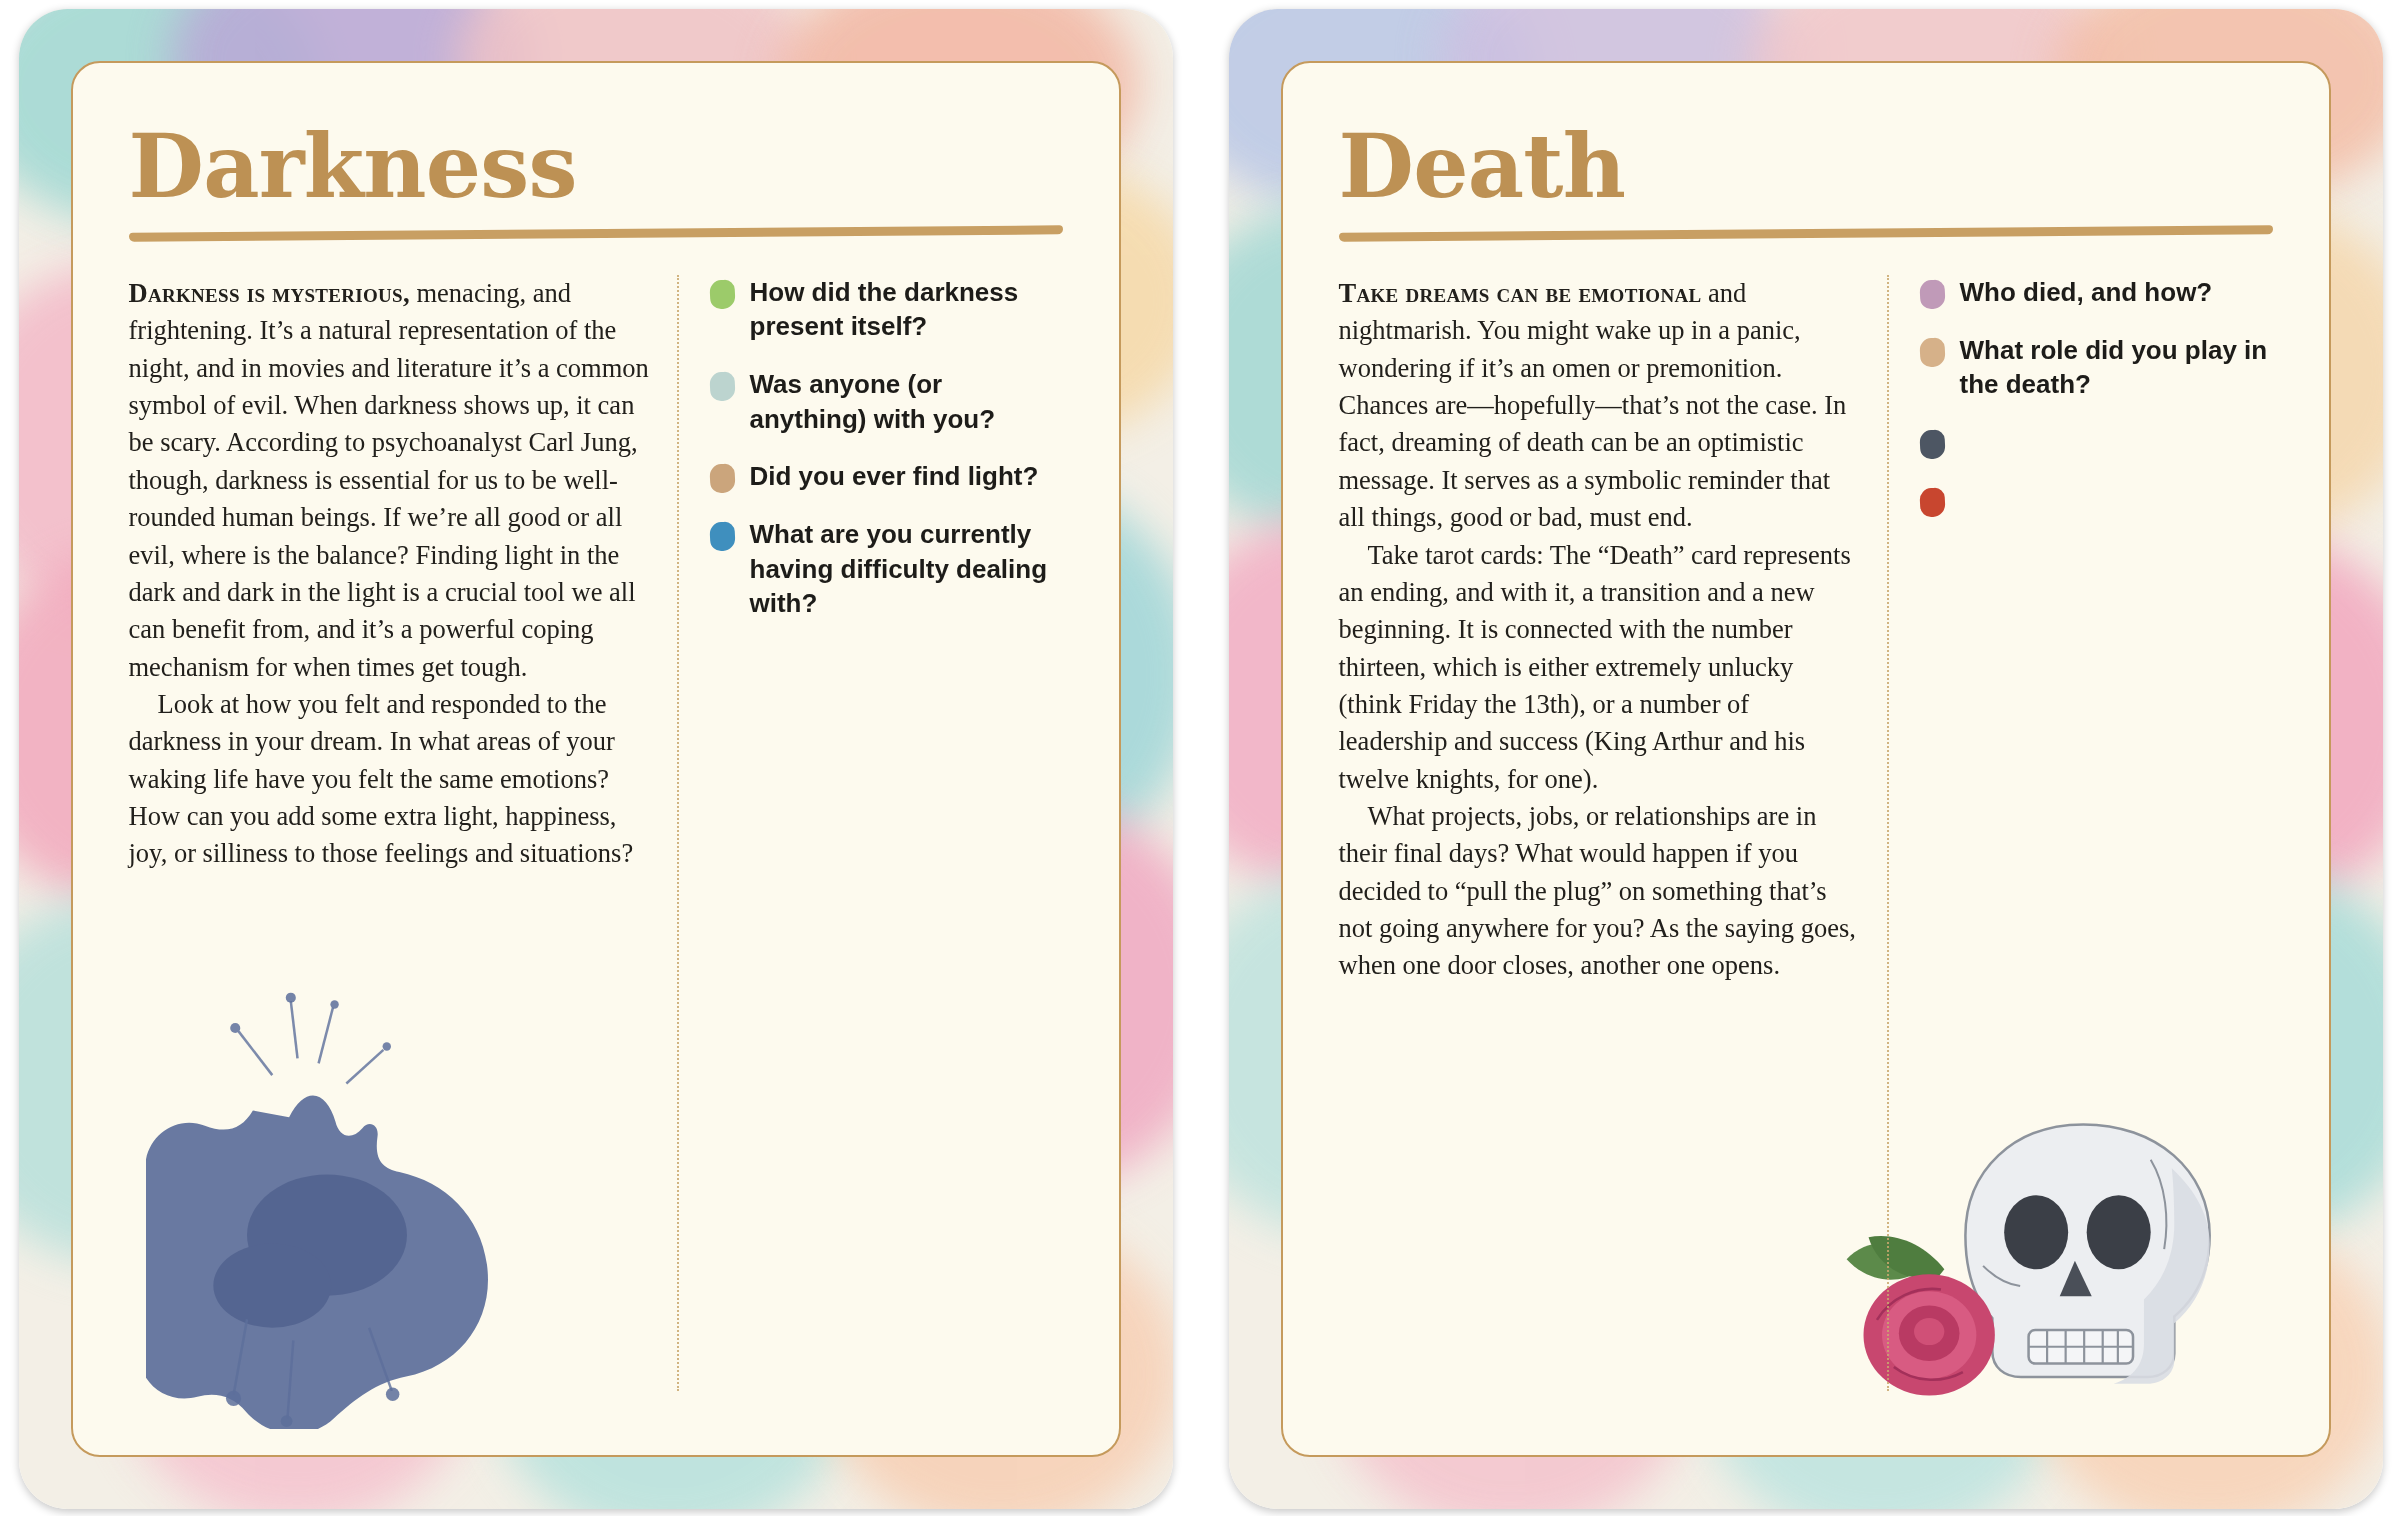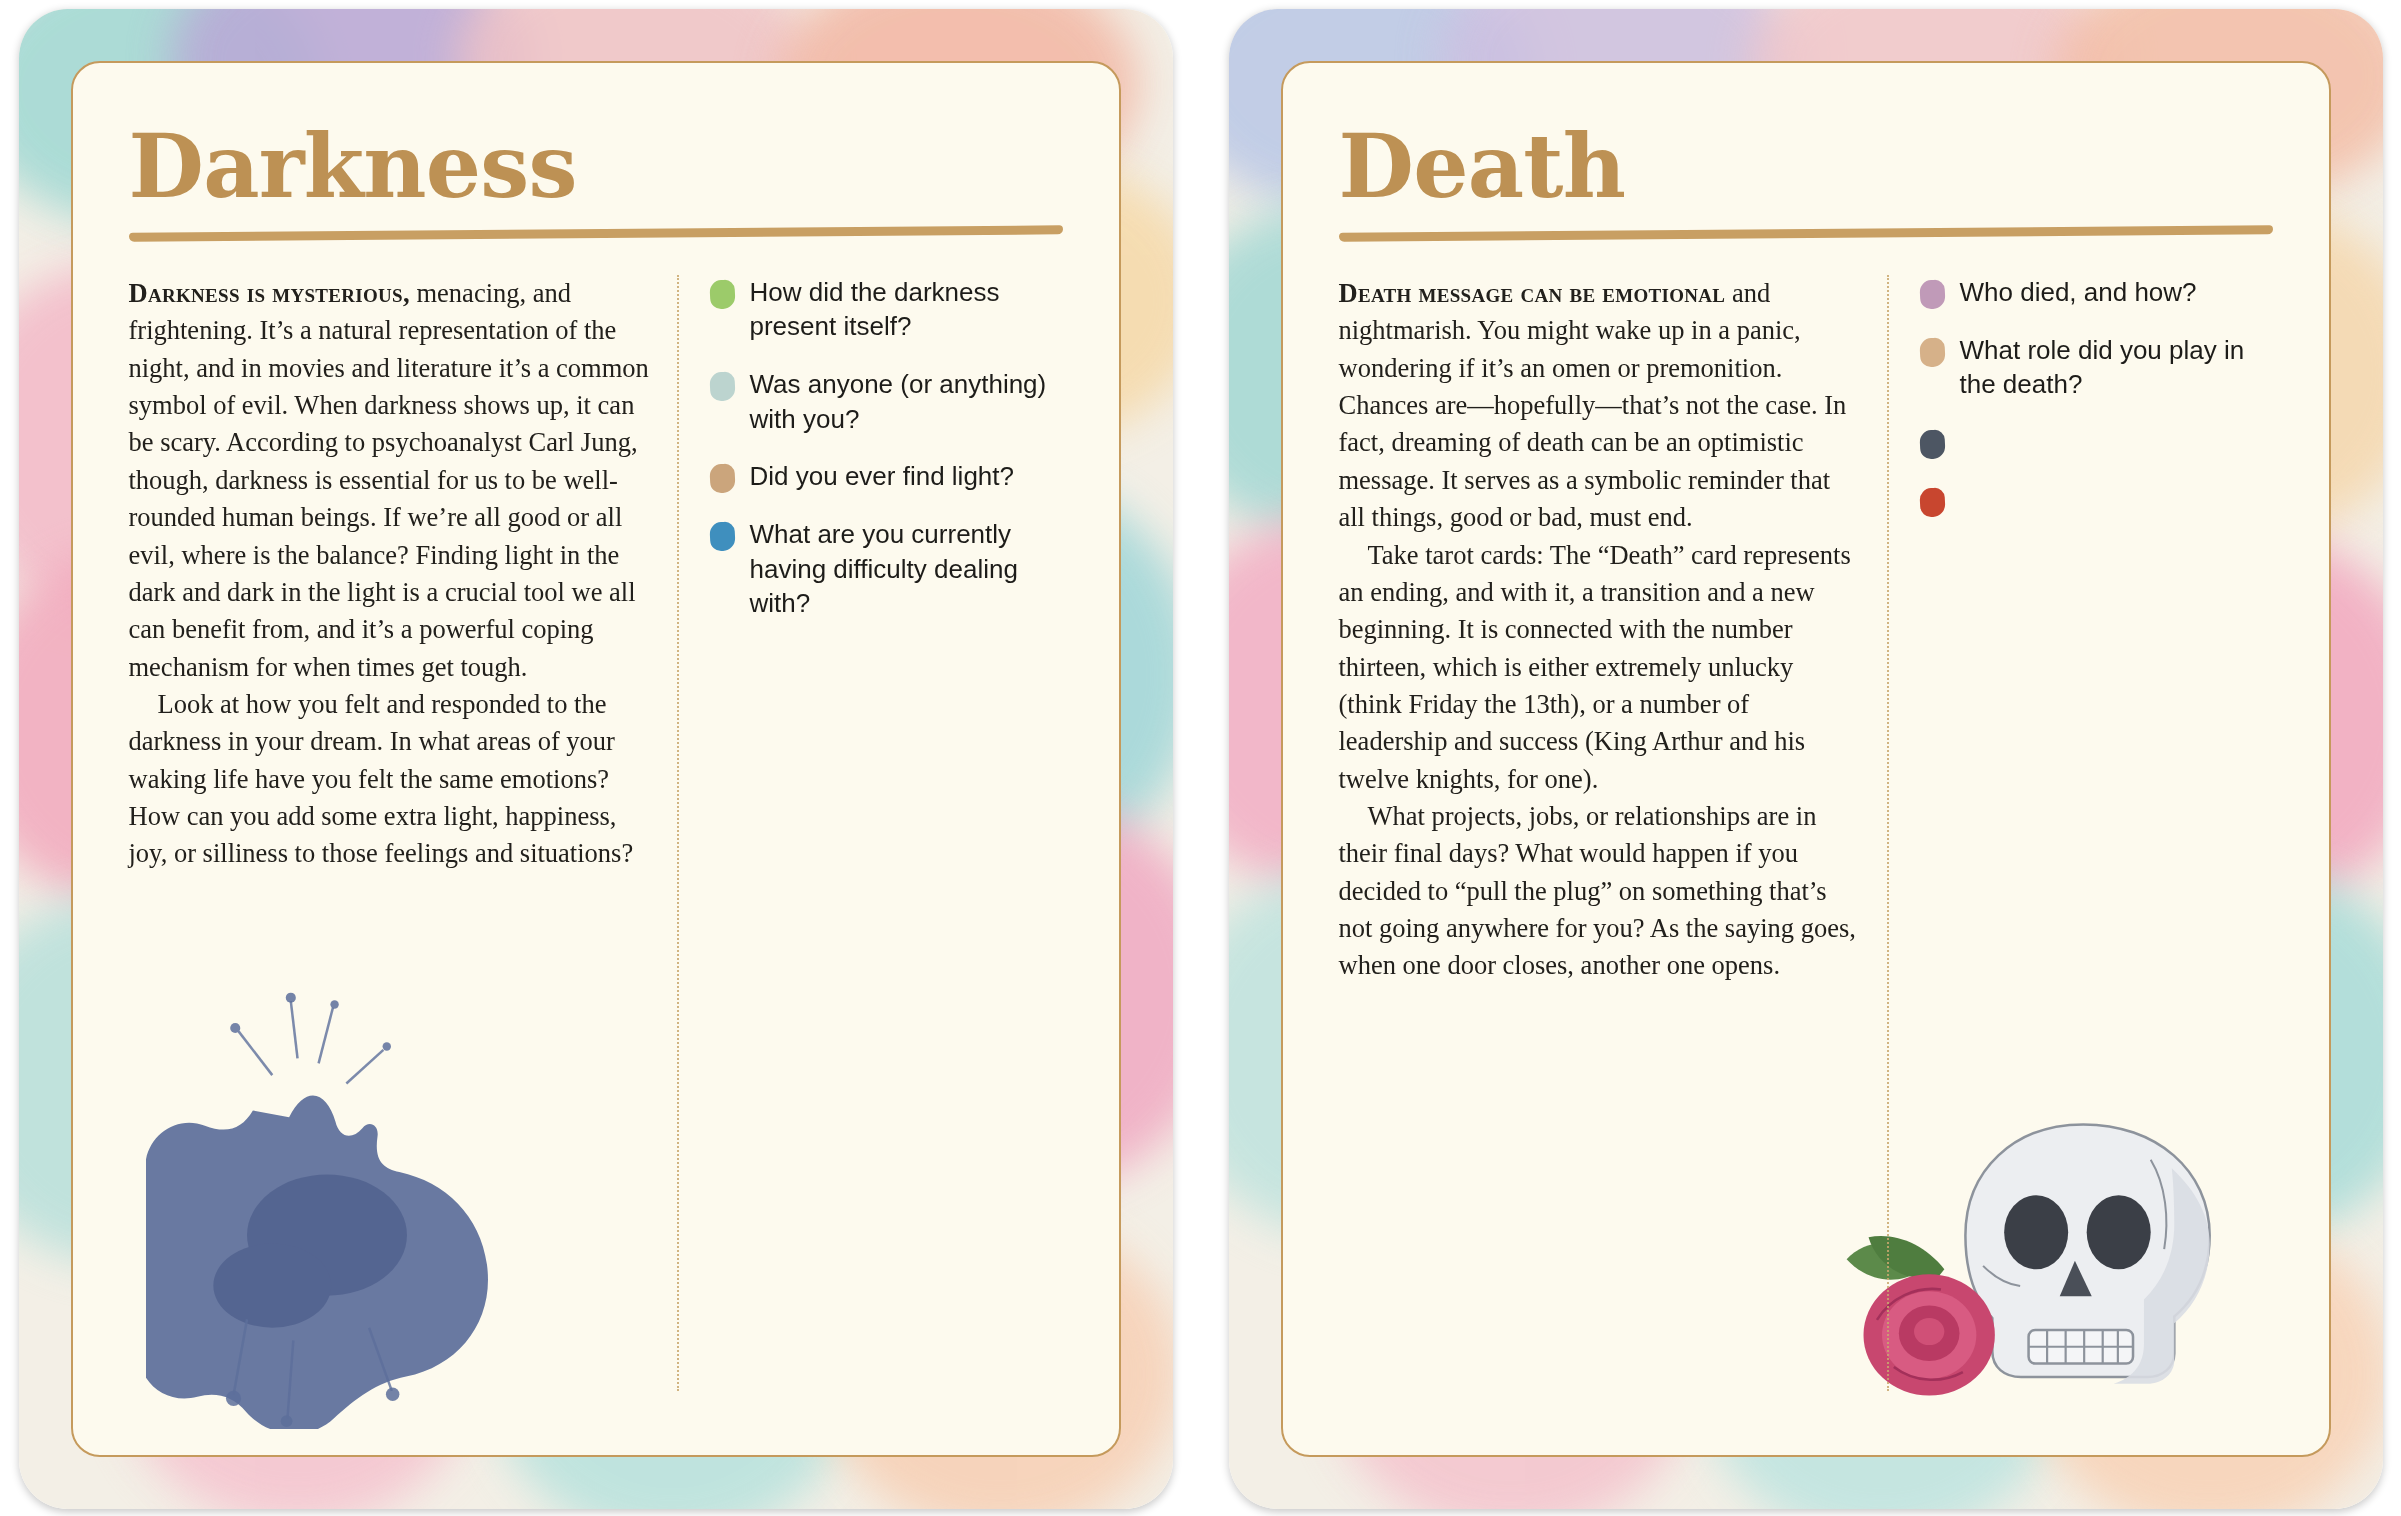--- a/index.html
+++ b/index.html
@@ -138,20 +138,21 @@
     border-radius: 11.8px 10px 12.6px 11px;
     margin-top: 5px;
     margin-right: 15px;
     transform: rotate(-3deg);
   }
   .q-text {
     font-family: "Liberation Sans", sans-serif;
     font-size: 26px;
     line-height: 1.32;
     color: #1d1c19;
+    font-weight: bold;
   }
 
   
   .art {
     position: absolute;
     z-index: 1;
     pointer-events: none;
   }
   .ink { right: 143px; bottom: 0px; width: 362px; height: 472px; }
   .skull-art { right: 17px; bottom: 8.4px; width: 438px; height: 354px; }
@@ -260,21 +261,21 @@
       <div class="blob" style="left:800px; top:1205px; width:362px; height:320px; background:#f8d2b6;"></div>
       <div class="blob" style="left:278px; top:573px; width:438px; height:438px; background:#f7dad4;"></div>
     </div>
 
     <div class="page">
       <h1 class="title">Death</h1>
       <div class="rule"></div>
 
       <div class="columns">
         <div class="col-text">
-          <p class="body-p"><span class="smallcaps">Death message can be emotional</span><span> and nightmarish. You might wake up in a panic, wondering if it’s an omen or premonition. Chances are—hopefully—that’s not the case. In fact, dreaming of death can be an optimistic message. It serves as a symbolic reminder that all things, good or bad, must end.</span></p>
+          <p class="body-p"><span class="smallcaps">Take dreams can be emotional</span><span> and nightmarish. You might wake up in a panic, wondering if it’s an omen or premonition. Chances are—hopefully—that’s not the case. In fact, dreaming of death can be an optimistic message. It serves as a symbolic reminder that all things, good or bad, must end.</span></p>
           <p class="body-p"><span>Take tarot cards: The “Death” card represents an ending, and with it, a transition and a new beginning. It is connected with the number thirteen, which is either extremely unlucky (think Friday the 13th), or a number of leadership and success (King Arthur and his twelve knights, for one).</span></p>
           <p class="body-p"><span>What projects, jobs, or relationships are in their final days? What would happen if you decided to “pull the plug” on something that’s not going anywhere for you? As the saying goes, when one door closes, another one opens.</span></p>
         </div>
 
         <div class="divider">
           <div class="dotline"></div>
         </div>
 
         <div class="col-q">
           <div class="q-item">

